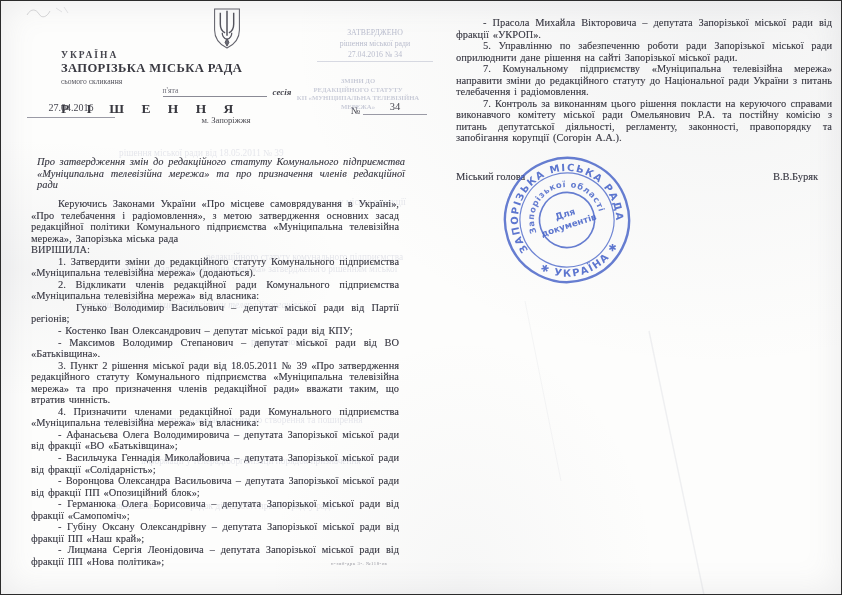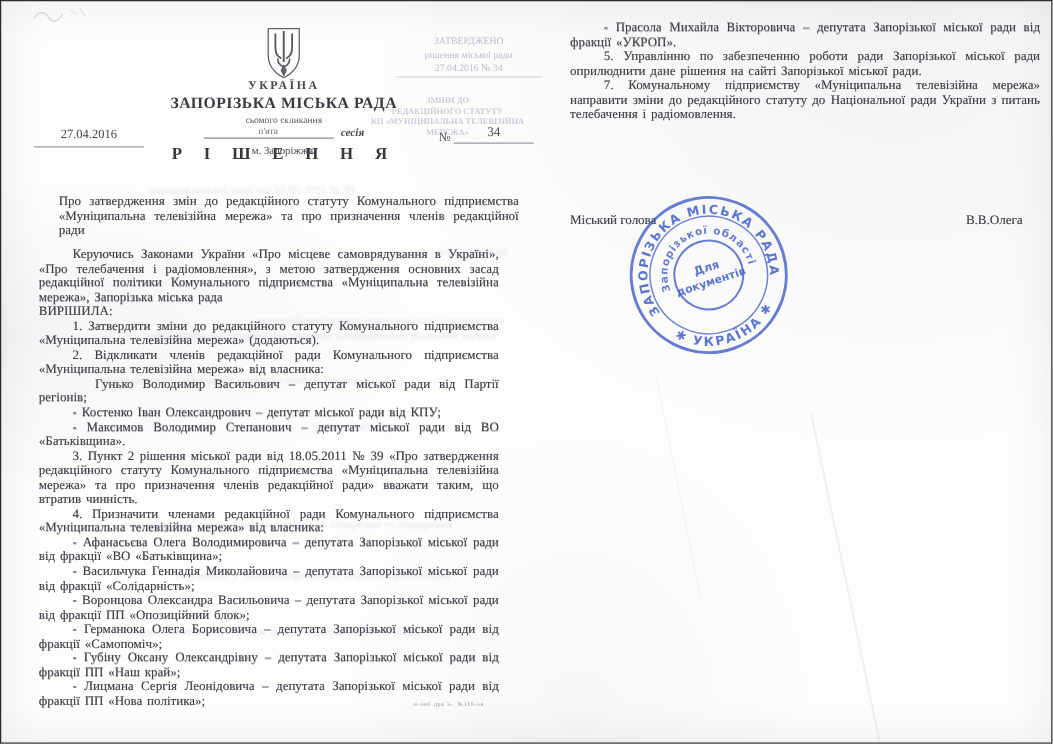--- a/index.html
+++ b/index.html
@@ -10,37 +10,37 @@
       radial-gradient(ellipse at 85% 6%, rgba(130,135,150,0.08), transparent 42%),
       radial-gradient(ellipse at 2% 45%, rgba(130,135,150,0.07), transparent 28%),
       radial-gradient(ellipse at 55% 98%, rgba(130,135,150,0.05), transparent 30%),
       #fdfdfc;
     border:1px solid #2b2b2b;
     box-shadow:inset 0 0 34px rgba(120,120,132,0.14);
     font-family:"Liberation Serif", serif;
     color:#3f3f48;
   }
   
-  .header{position:absolute;left:60px;top:20px;width:332px;text-align:center;}
+  .header{position:absolute;left:60px;top:6px;width:332px;text-align:left;}
   .emblem{height:42px;display:flex;justify-content:center;}
   .country{font-size:9.5px;font-weight:bold;letter-spacing:2px;margin-top:1px;color:#46464e;}
   .council{font-size:12.6px;font-weight:bold;letter-spacing:0.4px;margin-top:1px;color:#3a3a42;}
   .convocation{font-size:7.6px;margin-top:1px;color:#55555e;}
   .session-row{display:flex;justify-content:center;align-items:flex-end;gap:6px;margin-top:0;}
   .session-value{width:104px;border-bottom:1px solid #8a8a95;font-size:7.6px;color:#6d6d78;padding-bottom:1px;}
   .session-label{font-size:9px;font-style:italic;font-weight:600;color:#4a4a52;}
   .doctype{font-size:13.5px;font-weight:bold;letter-spacing:7px;margin-top:4px;color:#38383f;}
   .date{position:absolute;left:26px;top:101px;width:88px;text-align:center;font-size:10px;
         border-bottom:1px solid #9a9aa5;padding-bottom:4px;color:#45454e;}
   .place{position:absolute;left:170px;top:114px;width:110px;text-align:center;font-size:8.6px;color:#4a4a52;}
   .num-label{position:absolute;left:350px;top:104px;font-size:10px;color:#45454e;}
   .num-value{position:absolute;left:362px;top:100px;width:64px;text-align:center;font-size:10.5px;
         border-bottom:1px solid #9a9aa5;padding-bottom:2px;color:#45454e;}
   
-  .title-block{position:absolute;left:46px;top:155px;width:368px;}
+  .title-block{position:absolute;left:36px;top:155px;width:368px;font-style:italic;}
   .left-body{position:absolute;left:30px;top:197px;width:368px;}
   .right-body{position:absolute;left:455px;top:16px;width:376px;}
   .bp{margin:0;text-align:justify;font-size:10.3px;line-height:11.55px;color:#3f3f48;
       text-indent:27px;letter-spacing:0.05px;word-spacing:1.2px;
       text-shadow:0.2px 0.2px 0.45px rgba(80,80,95,0.5);}
   .bp.no-indent{text-indent:0;}
   .bp.indent-xl{text-indent:45px;}
   .title-block .bp{text-indent:0;}
   .footer-code{position:absolute;left:330px;top:560px;font-size:4.6px;letter-spacing:0.6px;
       color:#85858f;opacity:0.85;}
@@ -119,25 +119,26 @@
     <p class="bp">- Германюка Олега Борисовича – депутата Запорізької міської ради від фракції «Самопоміч»;</p>
     <p class="bp">- Губіну Оксану Олександрівну – депутата Запорізької міської ради від фракції ПП «Наш край»;</p>
     <p class="bp">- Лицмана Сергія Леонідовича – депутата Запорізької міської ради від фракції ПП «Нова політика»;</p>
   </div>
   <div class="footer-code">н-змб-дрк 3-. №118-ов</div>
 
   <div class="right-body">
     <p class="bp">- Прасола Михайла Вікторовича – депутата Запорізької міської ради від фракції «УКРОП».</p>
     <p class="bp">5. Управлінню по забезпеченню роботи ради Запорізької міської ради оприлюднити дане рішення на сайті Запорізької міської ради.</p>
     <p class="bp">7. Комунальному підприємству «Муніципальна телевізійна мережа» направити зміни до редакційного статуту до Національної ради України з питань телебачення і радіомовлення.</p>
+    <p class="bp">7. Контроль за виконанням цього рішення покласти на керуючого справами виконавчого комітету міської ради Омельянович Р.А. та постійну комісію з питань депутатської діяльності, регламенту, законності, правопорядку та запобігання корупції (Согорін А.А.).</p>
   </div>
 
   <div class="signoff">
     <span>Міський голова</span>
-    <span>В.В.Олега</span>
+    <span>В.В.Буряк</span>
   </div>
 
   <svg class="stamp" viewBox="-68 -68 136 136">
     <g transform="rotate(-18)" stroke="#3e5cc6" fill="#3e5cc6" font-family="DejaVu Sans, sans-serif">
       <defs>
         <path id="arcTop" d="M -24.5,42.4 A 49,49 0 1 1 24.5,42.4"></path>
         <path id="arcBottom" d="M -50,27 A 57,57 0 0 0 50,27"></path>
         <path id="arcMid" d="M -25,21.5 A 33,33 0 1 1 25,21.5"></path>
       </defs>
       <circle r="62" fill="none" stroke-width="2.4" stroke-opacity="0.85"></circle>

